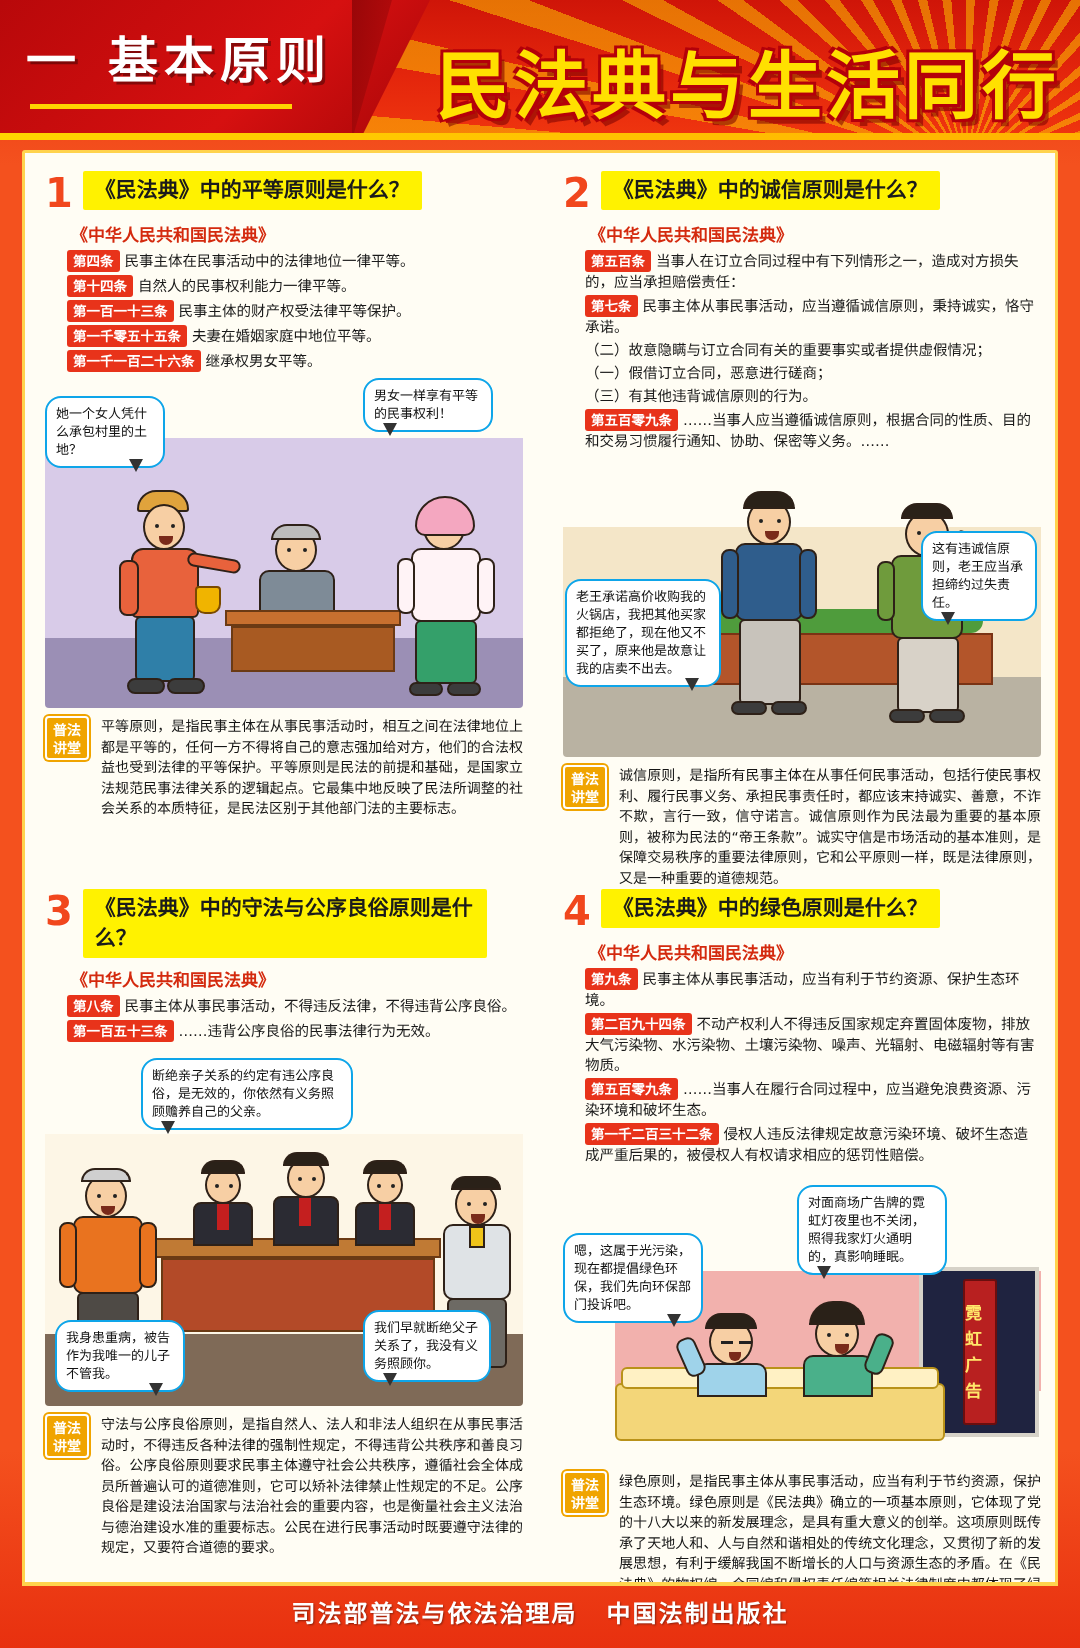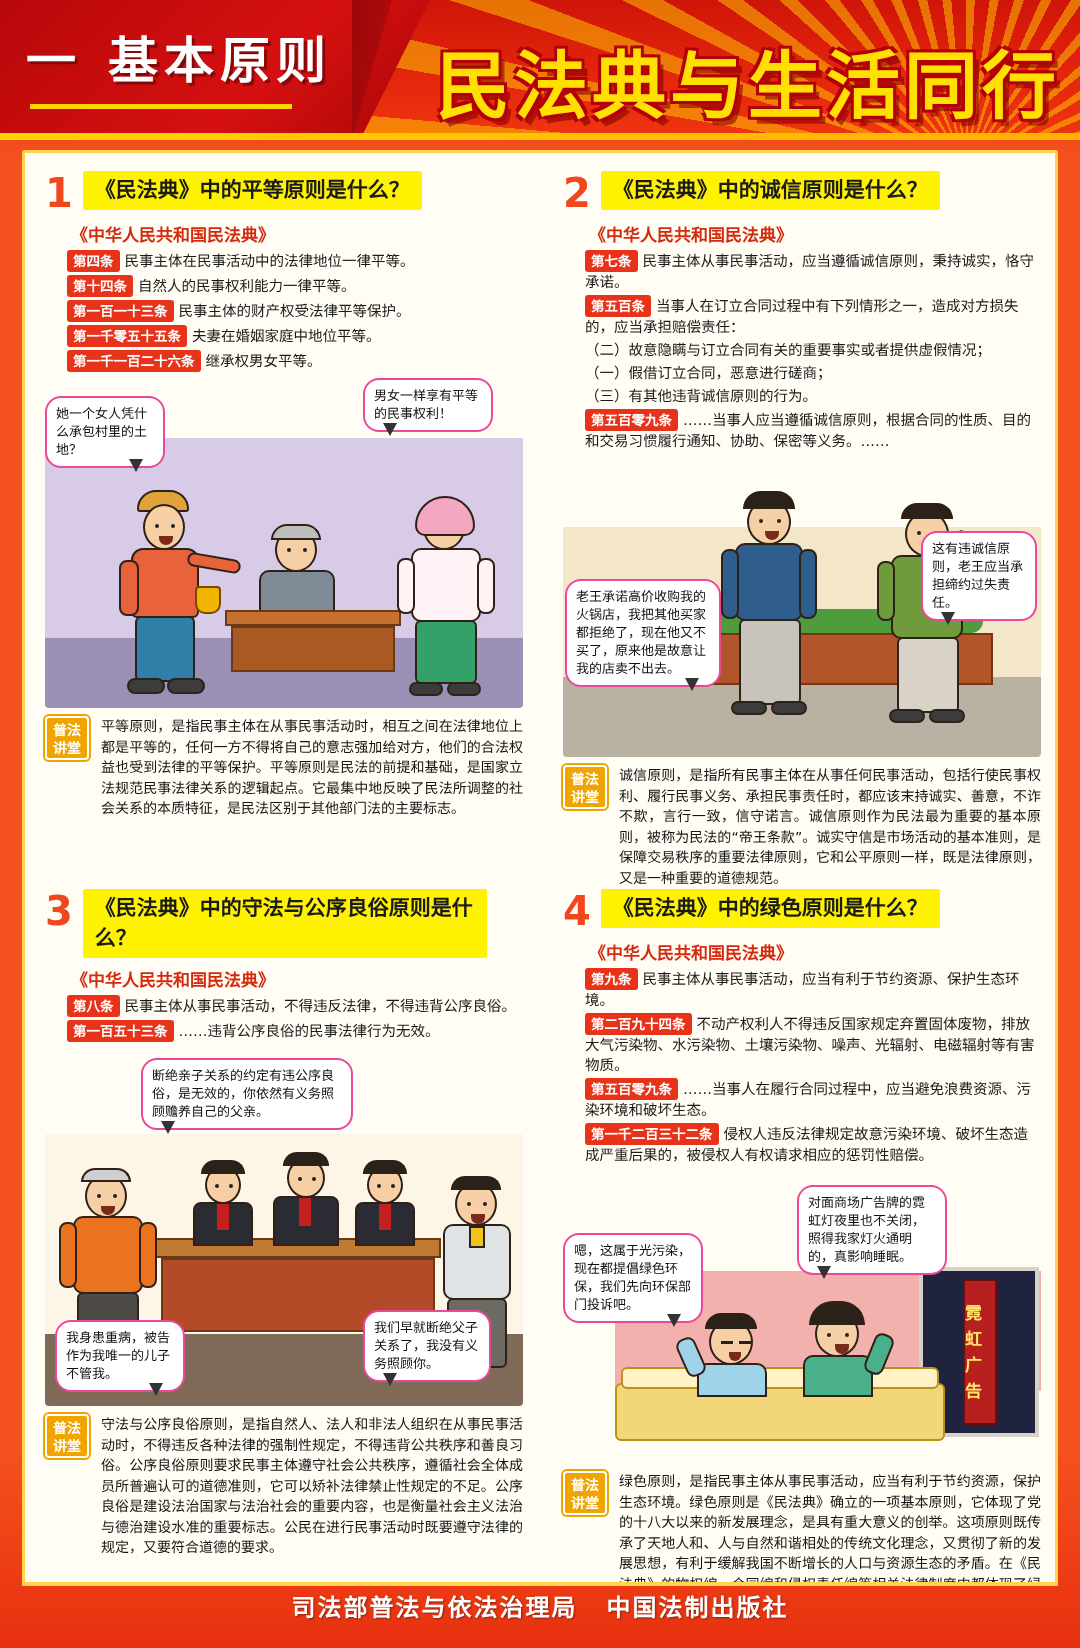--- a/index.html
+++ b/index.html
@@ -109,21 +109,21 @@
     white-space:nowrap;
   }
   .plain { margin:0 0 3px 22px; font-size:14.5px; line-height:20px; color:#1a1a1a;
     font-family:"DejaVu Sans",sans-serif; }
 
   
   .scene { position:relative; margin-top:6px; border-radius:4px; overflow:hidden; }
 
   
   .bubble {
-    position:absolute; background:#fff; border:2px solid #ec4899; border-radius:16px;
+    position:absolute; background:#fff; border:2px solid #0ea5e9; border-radius:16px;
     padding:7px 9px; font-size:13px; line-height:18px; color:#111;
     font-family:"DejaVu Sans",sans-serif; z-index:5;
   }
   .bubble:after {
     content:""; position:absolute; width:0; height:0;
   }
   .tail-bl:after { left:18px; bottom:-13px; border:7px solid transparent; border-top:13px solid #333; }
   .tail-br:after { right:20px; bottom:-13px; border:7px solid transparent; border-top:13px solid #333; }
 
   
@@ -136,21 +136,21 @@
     box-shadow:0 0 0 2px #f0a400;
     font-family:"DejaVu Sans",sans-serif;
   }
   .commentary p {
     margin:0 0 0 56px; font-size:14px; line-height:20.5px; color:#151515;
     text-align:justify; font-family:"DejaVu Sans",sans-serif;
   }
   
   .footer {
     position:absolute; left:0; bottom:14px; width:1080px; height:46px;
-    display:flex; justify-content:center; gap:29px;
+    display:flex; align-items:center; justify-content:center; gap:29px;
     color:#fff; font-size:24px; font-weight:bold; letter-spacing:2px;
     font-family:"DejaVu Sans",sans-serif;
     text-shadow:1px 1px 2px rgba(0,0,0,.4);
   }
   .footer-strip {
     position:absolute; left:22px; bottom:62px; width:1036px; height:4px; background:#ffd34d;
   }
 
   
   .fig { position:absolute; }
@@ -259,24 +259,24 @@
       </div>
     </div>
 
     <div class="quad q2">
       <div class="headline">
         <div class="qnum">2</div>
         <div class="qtitle">《民法典》中的诚信原则是什么？</div>
       </div>
       <div class="lawbook">《中华人民共和国民法典》</div>
       <div class="clause">
+        <span class="tag">第五百条</span><span>当事人在订立合同过程中有下列情形之一，造成对方损失的，应当承担赔偿责任：</span>
+      </div>
+      <div class="clause">
         <span class="tag">第七条</span><span>民事主体从事民事活动，应当遵循诚信原则，秉持诚实，恪守承诺。</span>
-      </div>
-      <div class="clause">
-        <span class="tag">第五百条</span><span>当事人在订立合同过程中有下列情形之一，造成对方损失的，应当承担赔偿责任：</span>
       </div>
       <div class="plain">（二）故意隐瞒与订立合同有关的重要事实或者提供虚假情况；</div>
       <div class="plain">（一）假借订立合同，恶意进行磋商；</div>
       <div class="plain">（三）有其他违背诚信原则的行为。</div>
       <div class="clause">
         <span class="tag">第五百零九条</span><span>……当事人应当遵循诚信原则，根据合同的性质、目的和交易习惯履行通知、协助、保密等义务。……</span>
       </div>
 
       <div class="scene" style="height:300px;">
         <div style="position:absolute;left:0;top:70px;width:478px;height:150px;background:#f4e6c8;"></div>

